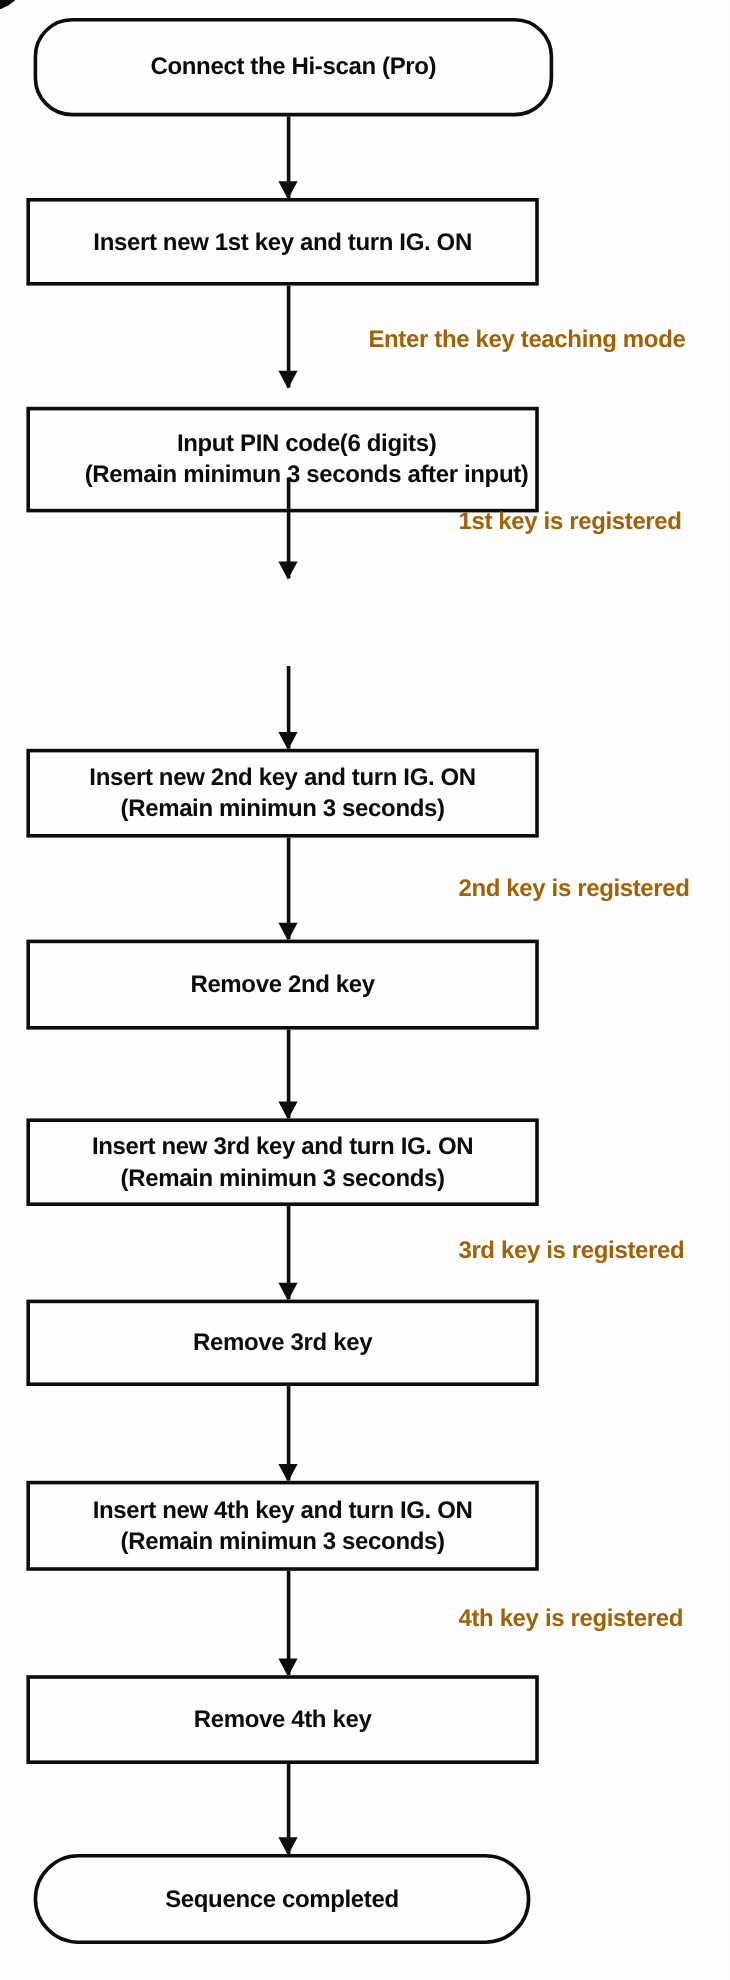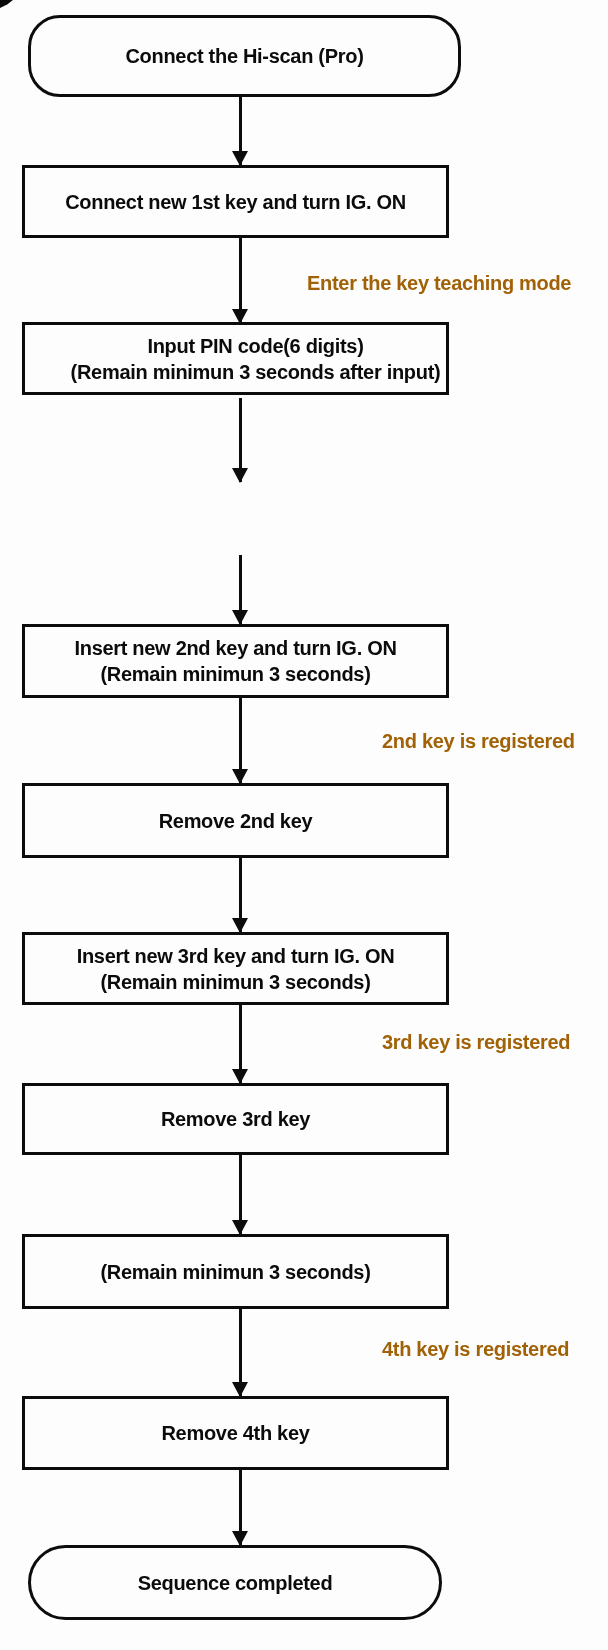--- a/index.html
+++ b/index.html
@@ -62,40 +62,41 @@
 
     </div>
   </div>
 
   <div class="arrow" style="top:97px;height:68px;">
       <div class="arrow-head"></div>
     </div>
 
   <div class="node" style="top:165px;height:73px;">
     <div class="node-text">
-      <span>Connect new 1st key and turn IG. ON</span>
+      <span>Insert new 1st key and turn IG. ON</span>
 
     </div>
   </div>
 
   <div class="arrow" style="top:238px;height:85px;">
       <div class="arrow-head"></div>
     </div>
   <div class="edge-label" style="top:272px;left:307px;">Enter the key teaching mode</div>
 
-  <div class="node" style="top:322px;height:73px;padding-left:40px;">
+  <div class="node" style="top:339px;height:88px;padding-left:40px;">
     <div class="node-text">
       <span>Input PIN code(6 digits)</span>
       <span>(Remain minimun 3 seconds after input)</span>
     </div>
   </div>
 
   <div class="arrow" style="top:398px;height:84px;">
       <div class="arrow-head"></div>
     </div>
+  <div class="edge-label" style="top:424px;left:382px;">1st key is registered</div>
 
 
   <div class="arrow" style="top:555px;height:69px;">
       <div class="arrow-head"></div>
     </div>
 
   <div class="node" style="top:624px;height:74px;align-items:center;">
     <div class="node-text">
       <span>Insert new 2nd key and turn IG. ON</span>
       <span>(Remain minimun 3 seconds)</span>
@@ -136,20 +137,21 @@
 
     </div>
   </div>
 
   <div class="arrow" style="top:1155px;height:79px;">
       <div class="arrow-head"></div>
     </div>
 
   <div class="node" style="top:1234px;height:75px;">
     <div class="node-text">
+      <span>Insert new 4th key and turn IG. ON</span>
       <span>(Remain minimun 3 seconds)</span>
     </div>
   </div>
 
   <div class="arrow" style="top:1309px;height:87px;">
       <div class="arrow-head"></div>
     </div>
   <div class="edge-label" style="top:1338px;left:382px;">4th key is registered</div>
 
   <div class="node" style="top:1396px;height:74px;">

